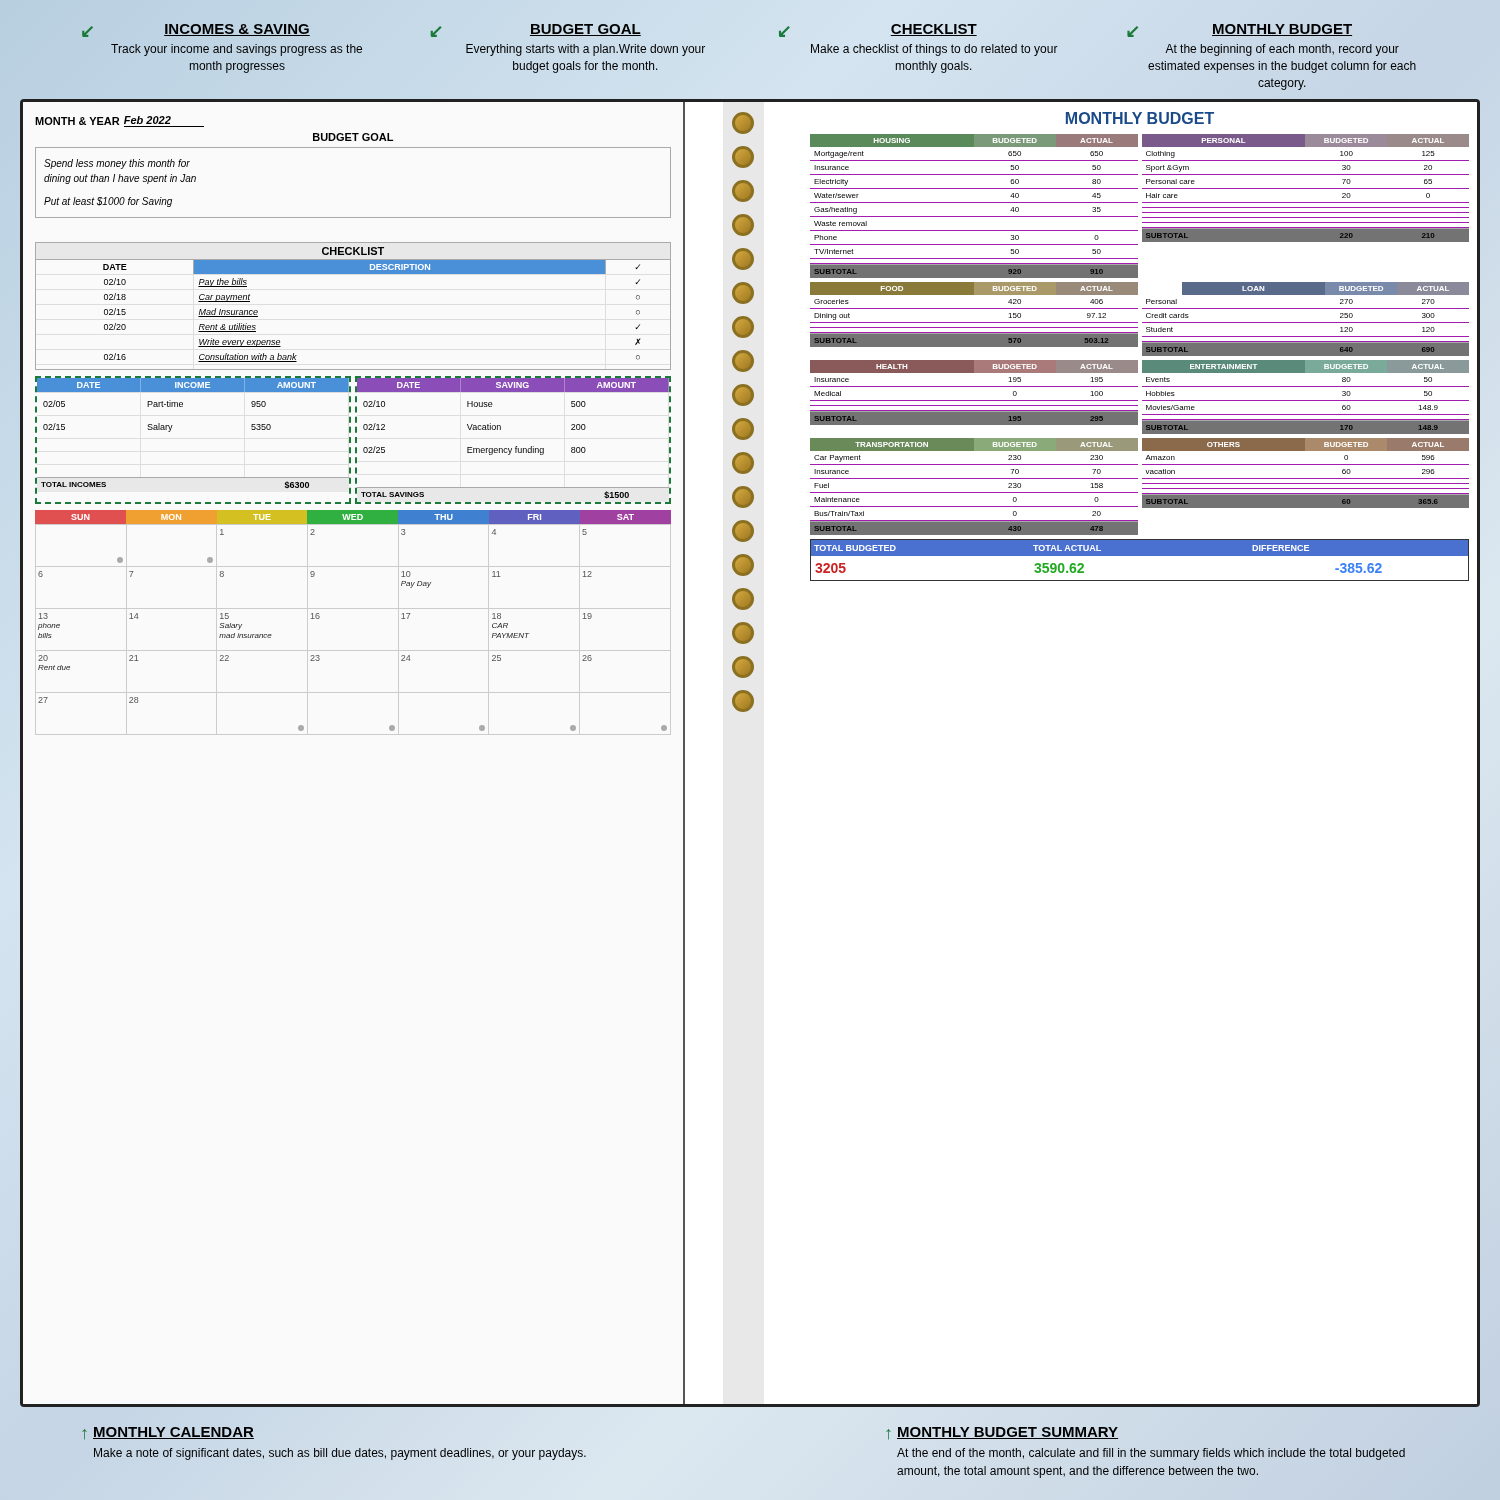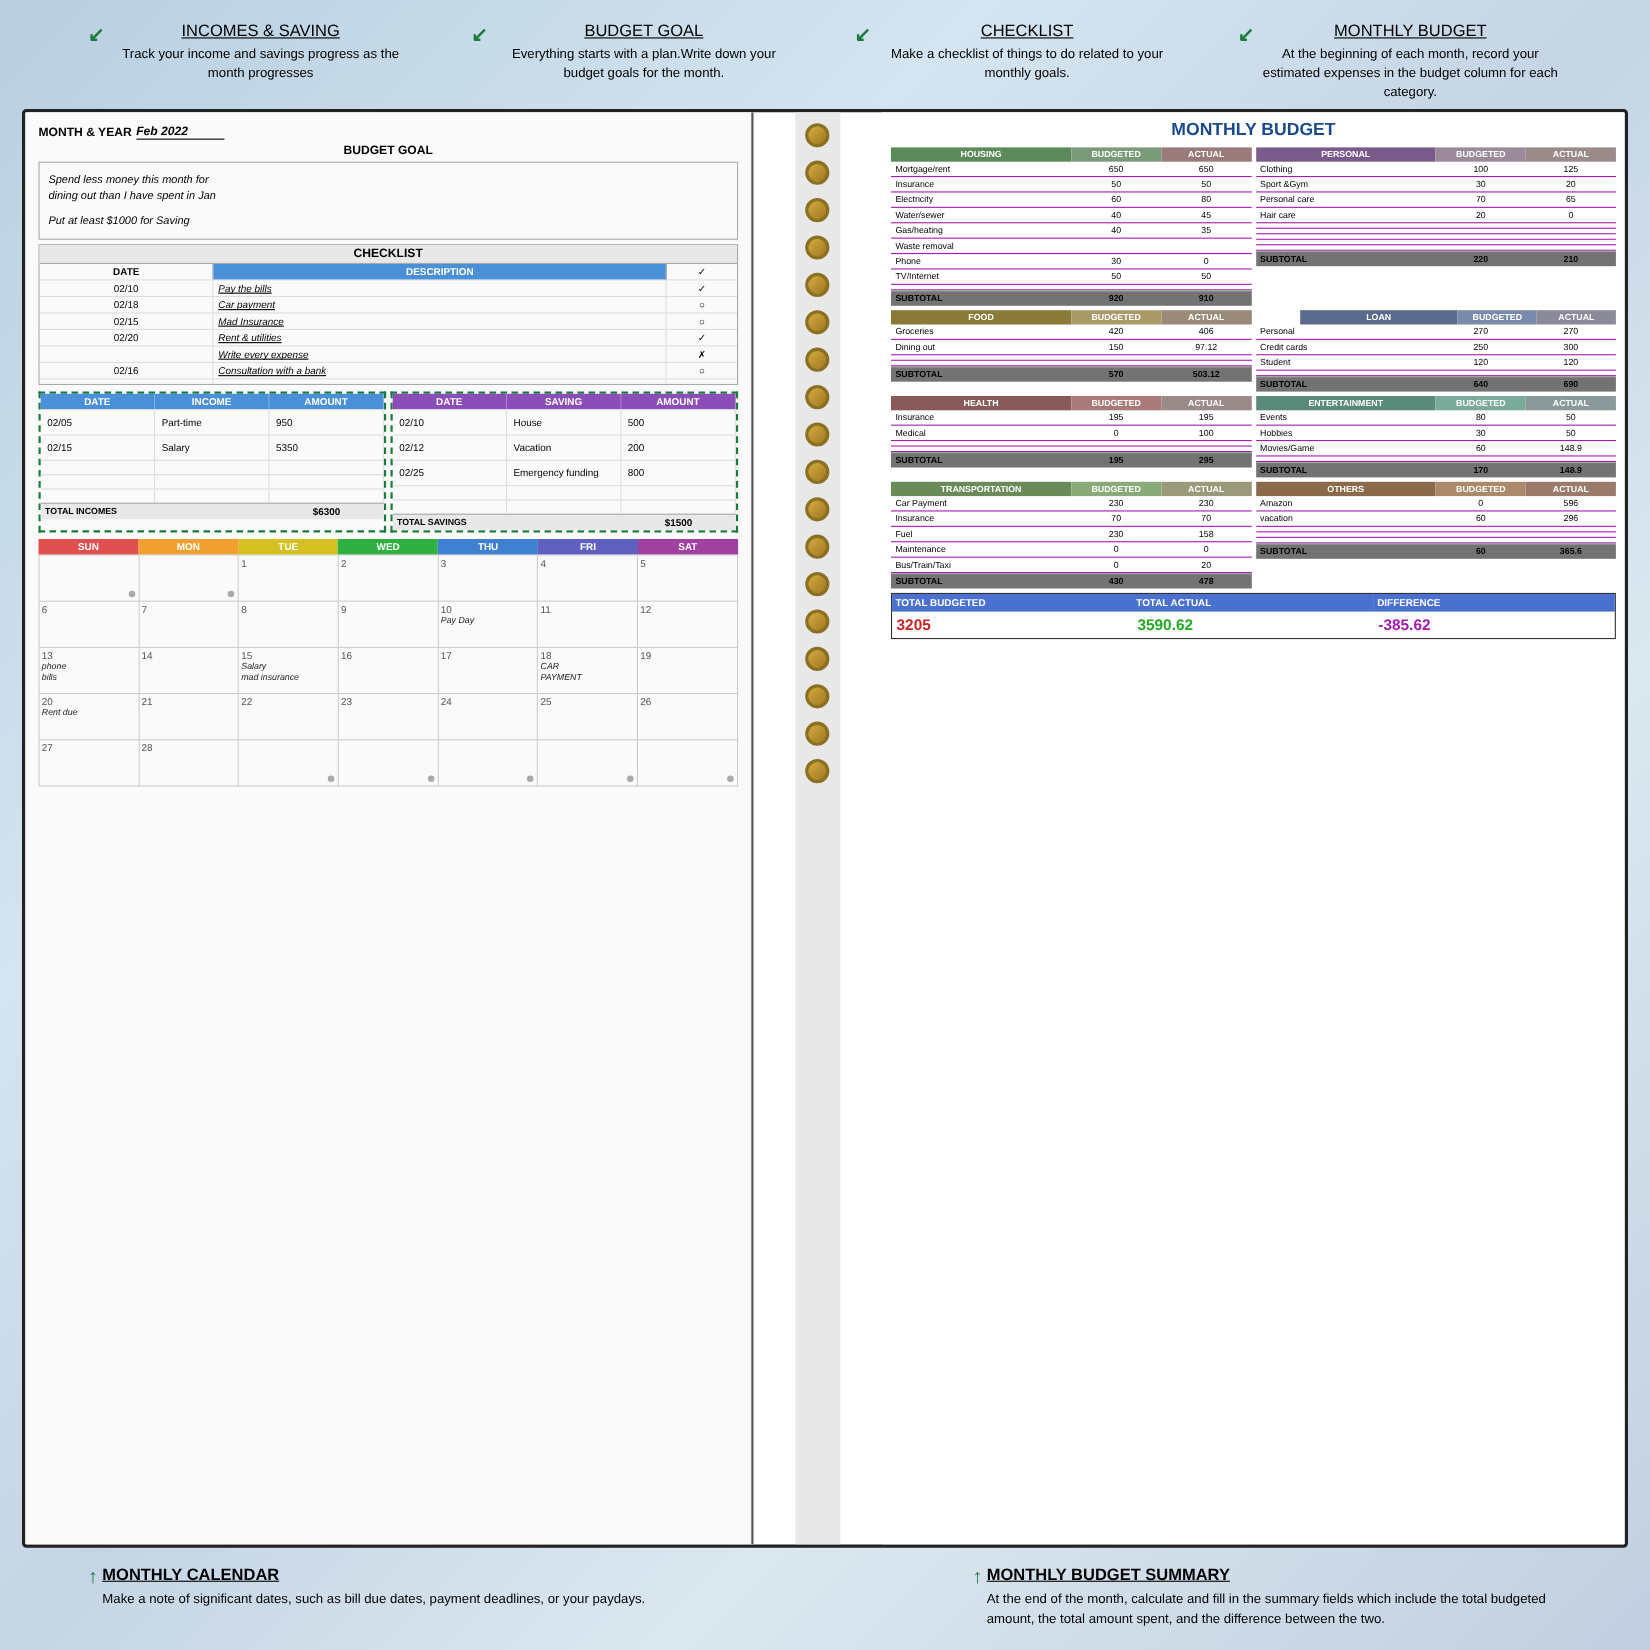--- a/index.html
+++ b/index.html
@@ -43,21 +43,21 @@
       display: flex;
       justify-content: space-between;
       padding: 0 60px;
       margin-bottom: 8px;
     }
     .top-label {
       width: 22%;
       text-align: center;
     }
     .top-label-title {
-      font-weight: normal;
+      font-weight: bold;
       font-size: 15px;
       text-decoration: underline;
       color: #000;
     }
     .top-label-text {
       font-size: 12px;
       color: #000;
       line-height: 1.4;
       margin-top: 4px;
     }
@@ -368,21 +368,21 @@
     .bs-sum-val {
       font-size: 14px;
       font-weight: bold;
       padding: 4px;
     }
     .sum-budgeted { background: #4a70d0; }
     .sum-actual { background: #4a70d0; }
     .sum-diff { background: #4a70d0; }
     .val-budgeted { color: #cc2222; }
     .val-actual { color: #22aa22; }
-    .val-diff { color: #a21caf; }
+    .val-diff { color: #3b82f6; text-align: center; }
 
     
     .bottom-labels {
       display: flex;
       justify-content: space-between;
       padding: 8px 60px 0;
       margin-top: 8px;
     }
     .bottom-label {
       width: 40%;
@@ -447,21 +447,21 @@
   <div class="notebook">
 
     <div class="left-page">
 
       <div class="month-year-row">
         <span>MONTH &amp; YEAR</span>
         <span class="month-year-value">Feb 2022</span>
       </div>
 
       <div class="budget-goal-title">BUDGET GOAL</div>
-      <div style="border: 1px solid #aaa; padding: 4px; min-height: 70px; margin-bottom: 0;">
+      <div style="border: 1px solid #aaa; padding: 4px; min-height: 70px; margin-bottom: 20px;">
         <div class="budget-goal-text">
           <div>Spend less money this month for</div>
           <div>dining out than I have spent in Jan</div>
           <div style="margin-top:8px;">Put at least $1000 for Saving</div>
         </div>
       </div>
 
       <div style="display:flex; gap:4px;">
 
         <div style="flex:1.2;">

